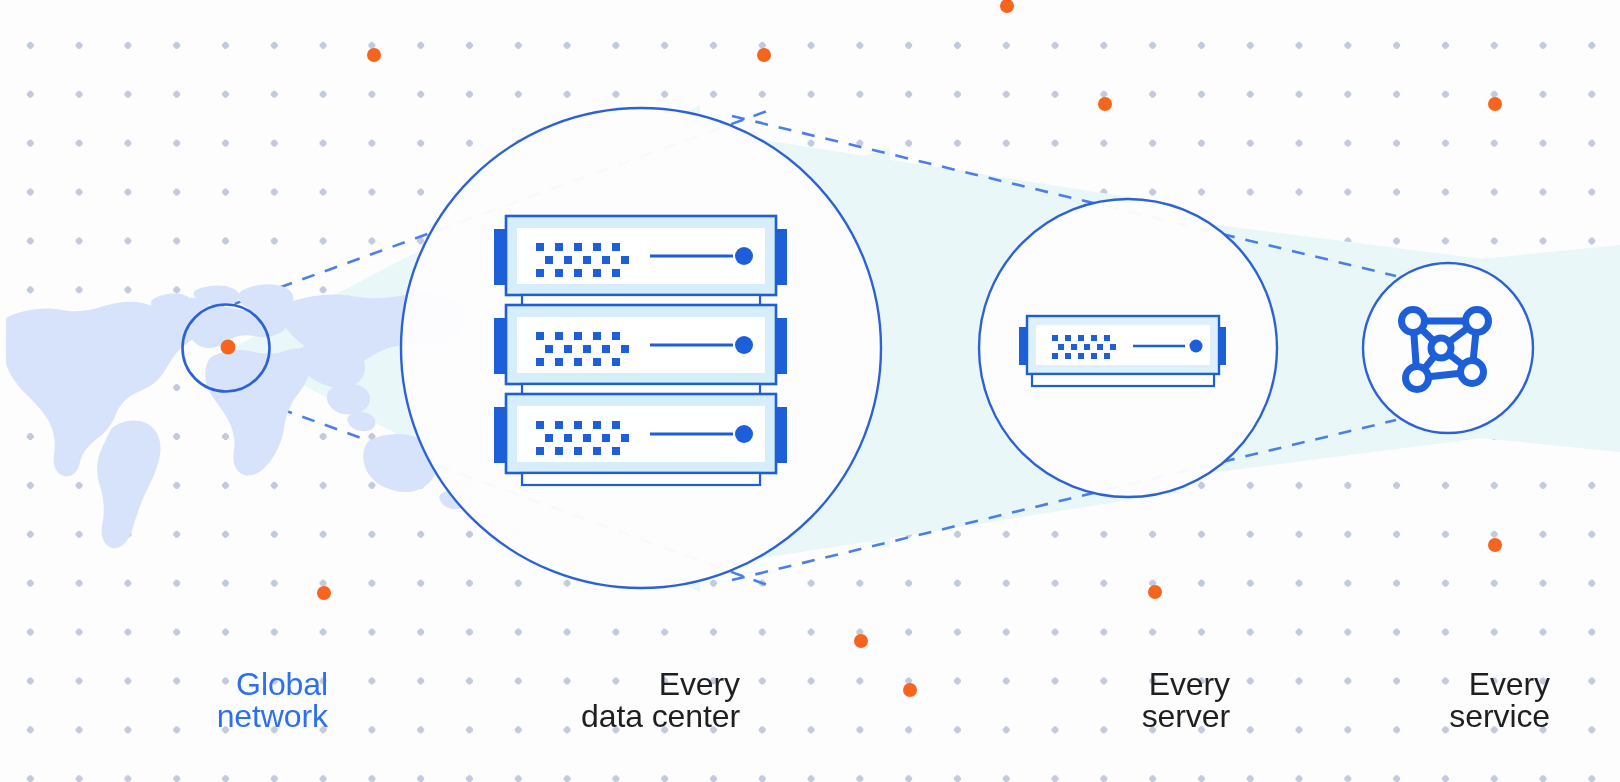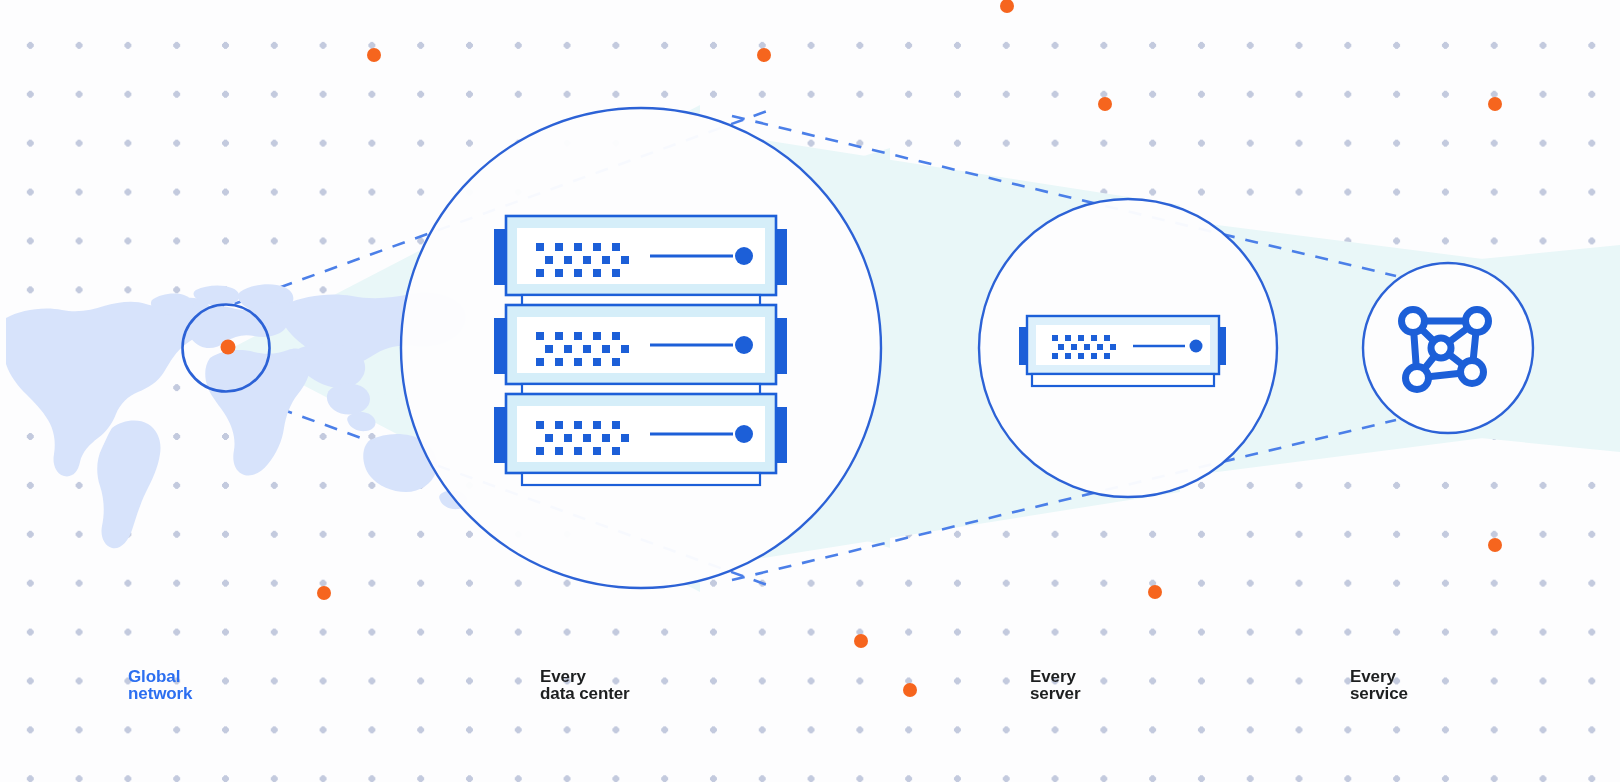--- a/index.html
+++ b/index.html
@@ -26,24 +26,24 @@
   #accentdots { position:absolute; left:0; top:0; width:1620px; height:782px; }
   .accent-dot {
     position:absolute; width:14px; height:14px; border-radius:50%;
     background:#f6651e;
   }
   
   #scene { position:absolute; left:0; top:0; width:1620px; height:782px; }
   
   .label {
     position:absolute;
-    text-align:left;
-    font-size:17px;
+    text-align:right;
+    font-size:32px;
     line-height:1.0;
-    font-weight:700;
+    font-weight:400;
     color:#1d1f20;
     letter-spacing:-0.1px;
     white-space:pre-line;
   }
   .label.blue { color:#2c6ff0; }
   #lbl-global   { left:128px; top:668px; width:200px; }
   #lbl-dc       { left:540px; top:668px; width:200px; }
   #lbl-server   { left:1030px; top:668px; width:200px; }
   #lbl-service  { left:1350px; top:668px; width:200px; }
 </style>

